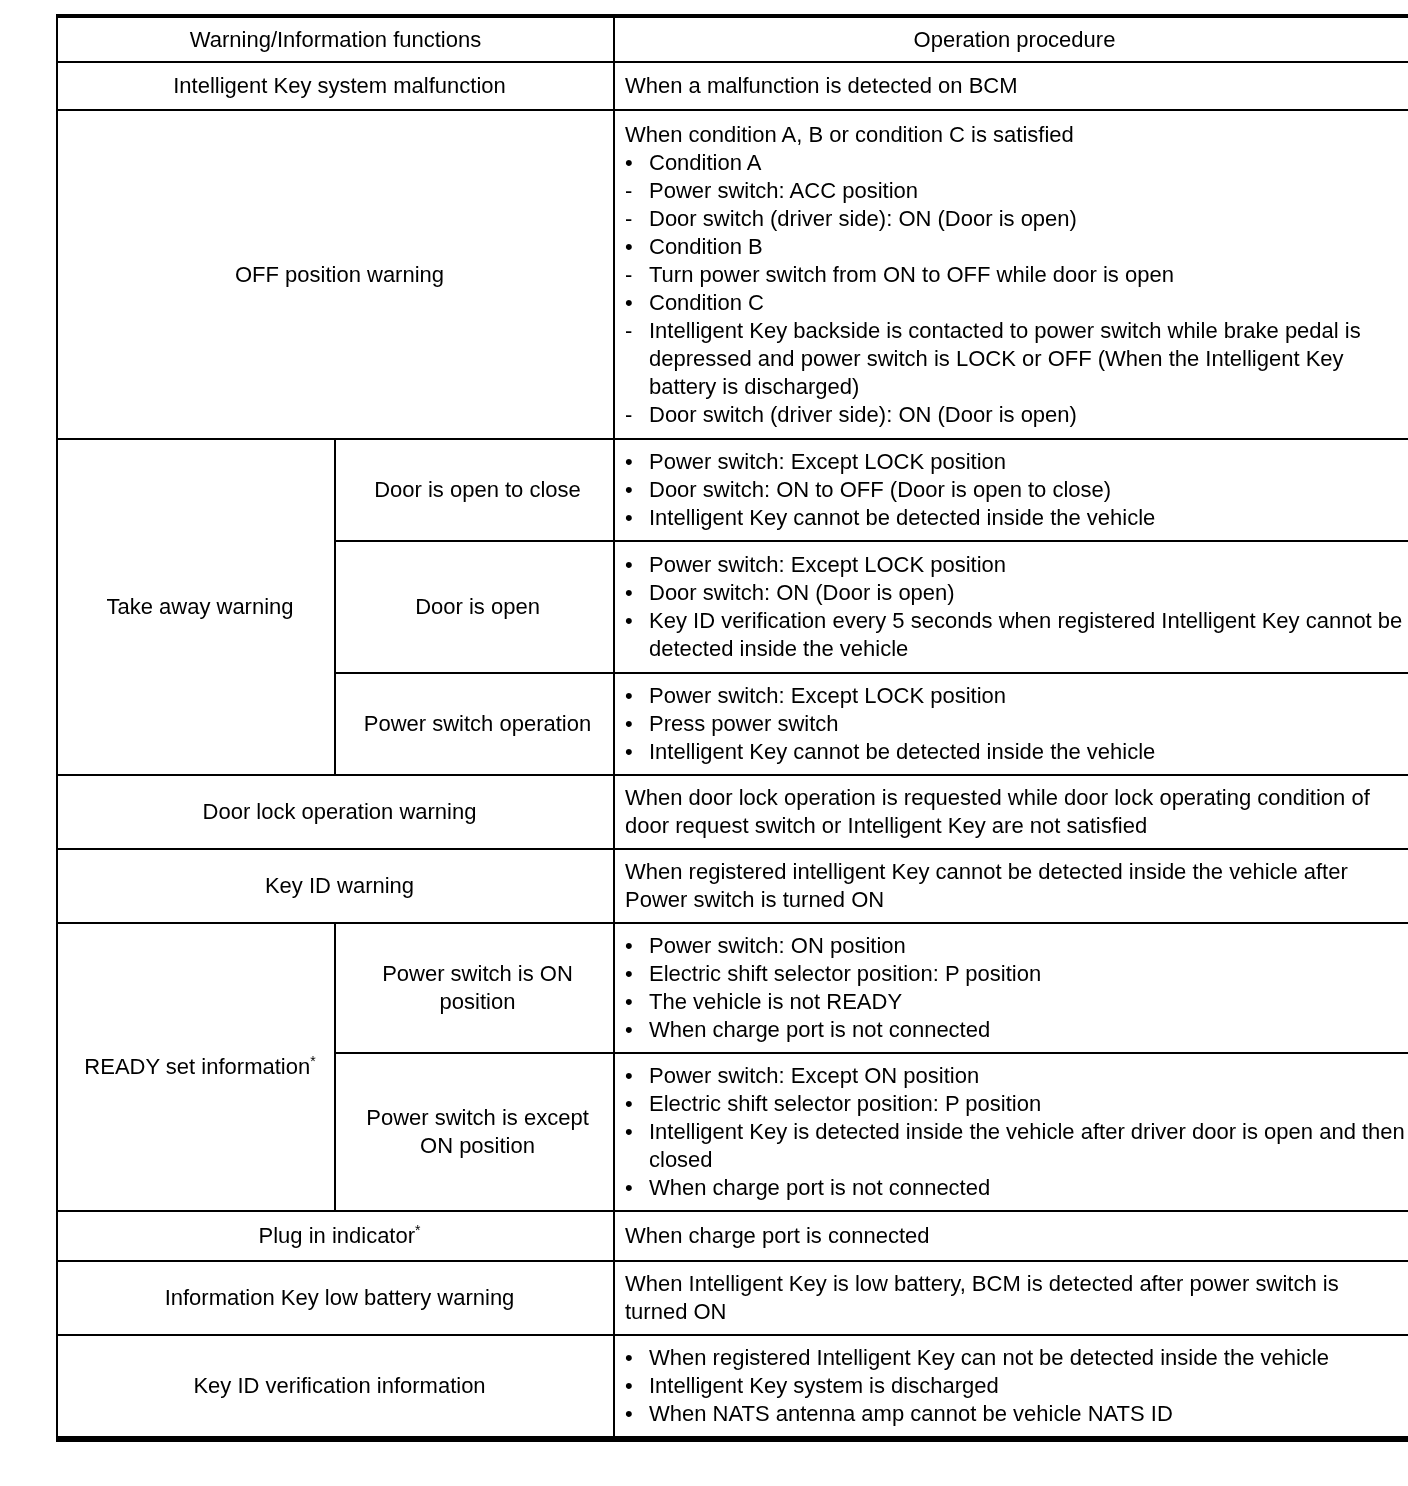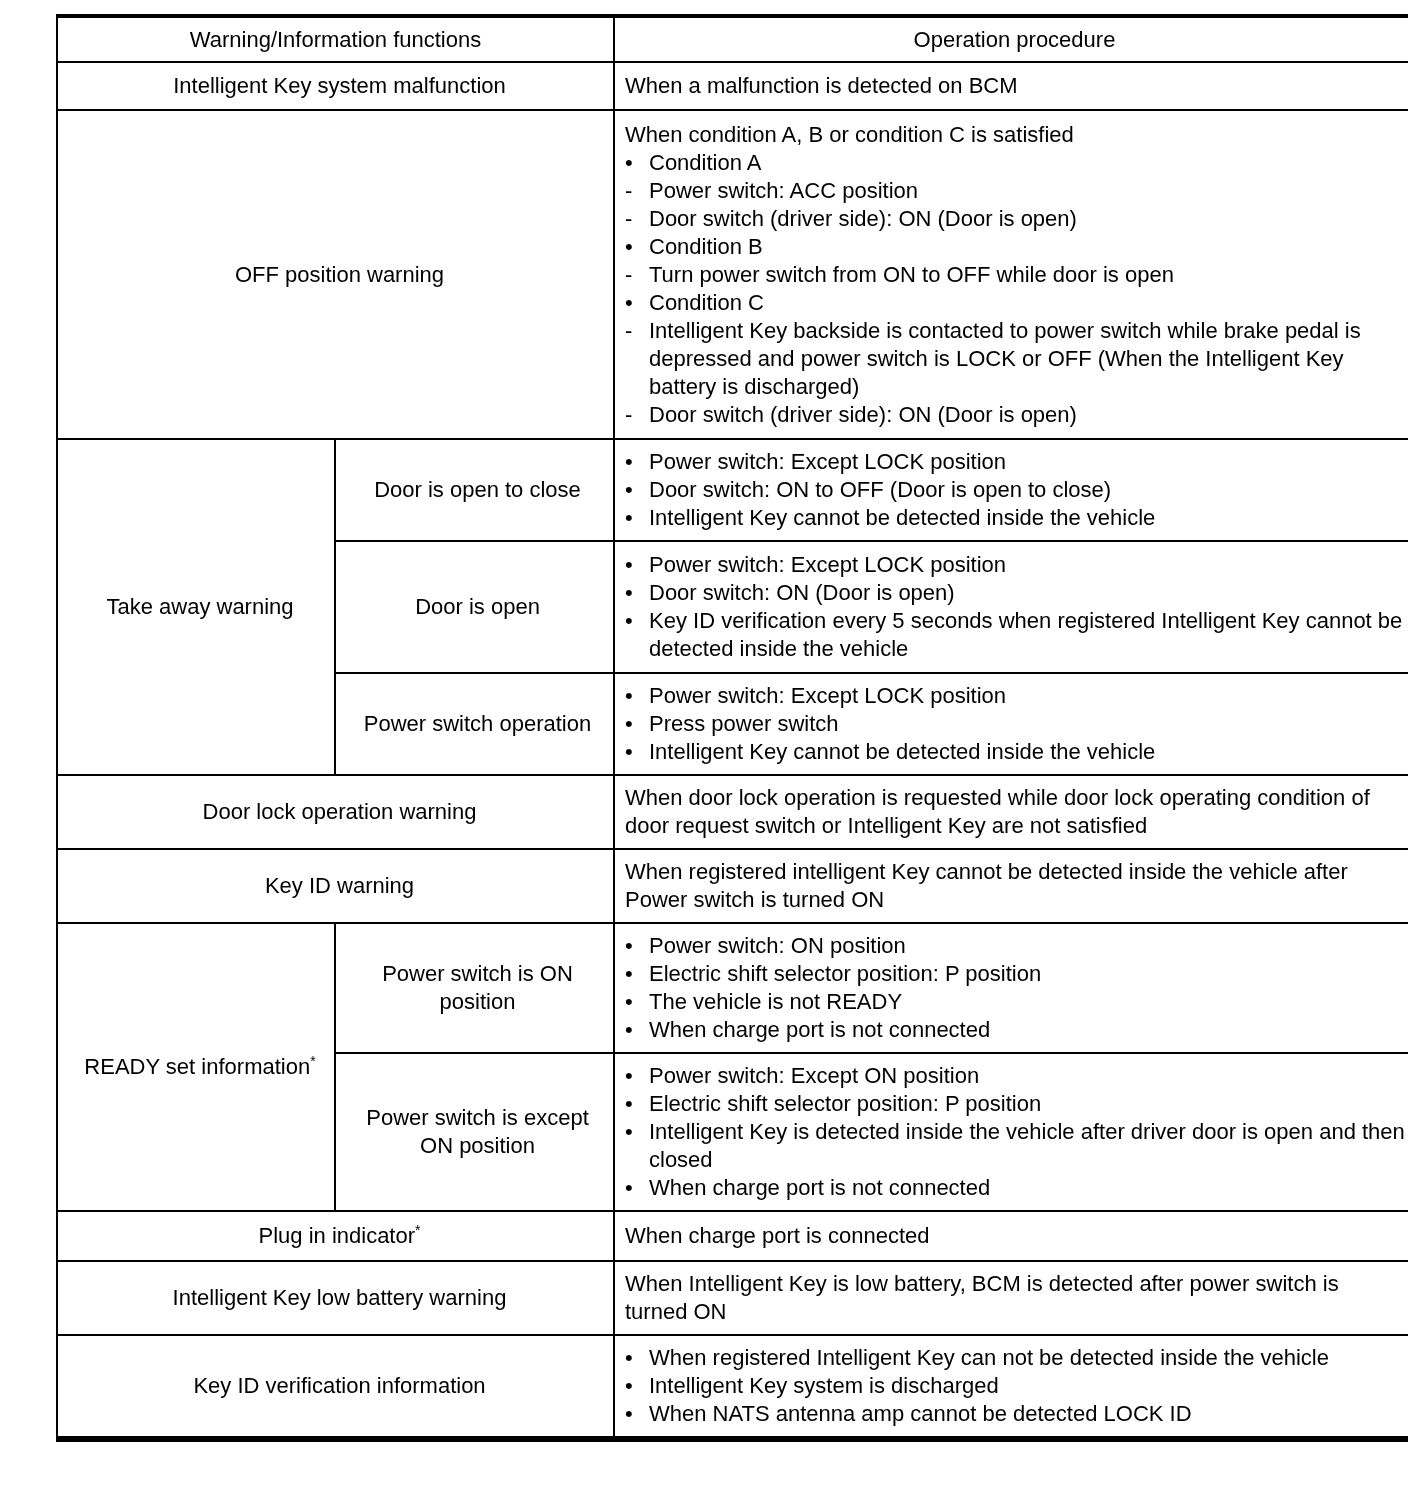--- a/index.html
+++ b/index.html
@@ -218,39 +218,39 @@
         </div>
       </td>
     </tr>
 
     <tr class="rh-r7">
       <td class="fn" colspan="2"><span>Plug in indicator</span><sup class="star">*</sup></td>
       <td class="op">When charge port is connected</td>
     </tr>
 
     <tr class="rh-r8">
-      <td class="fn" colspan="2">Intelligent Key low battery warning</td>
+      <td class="fn" colspan="2">Information Key low battery warning</td>
       <td class="op">When Intelligent Key is low battery, BCM is detected after power switch is turned ON</td>
     </tr>
 
     <tr class="rh-r9">
       <td class="fn" colspan="2">Key ID verification information</td>
       <td class="op">
         <div class="items">
           <div class="item">
                 <span class="mk">•</span>
                 <span class="txt">When registered Intelligent Key can not be detected inside the vehicle</span>
               </div>
           <div class="item">
                 <span class="mk">•</span>
                 <span class="txt">Intelligent Key system is discharged</span>
               </div>
           <div class="item">
                 <span class="mk">•</span>
-                <span class="txt">When NATS antenna amp cannot be detected LOCK ID</span>
+                <span class="txt">When NATS antenna amp cannot be vehicle NATS ID</span>
               </div>
         </div>
       </td>
     </tr>
   </tbody>
     </table>
 
 </div>
 
 </body></html>

